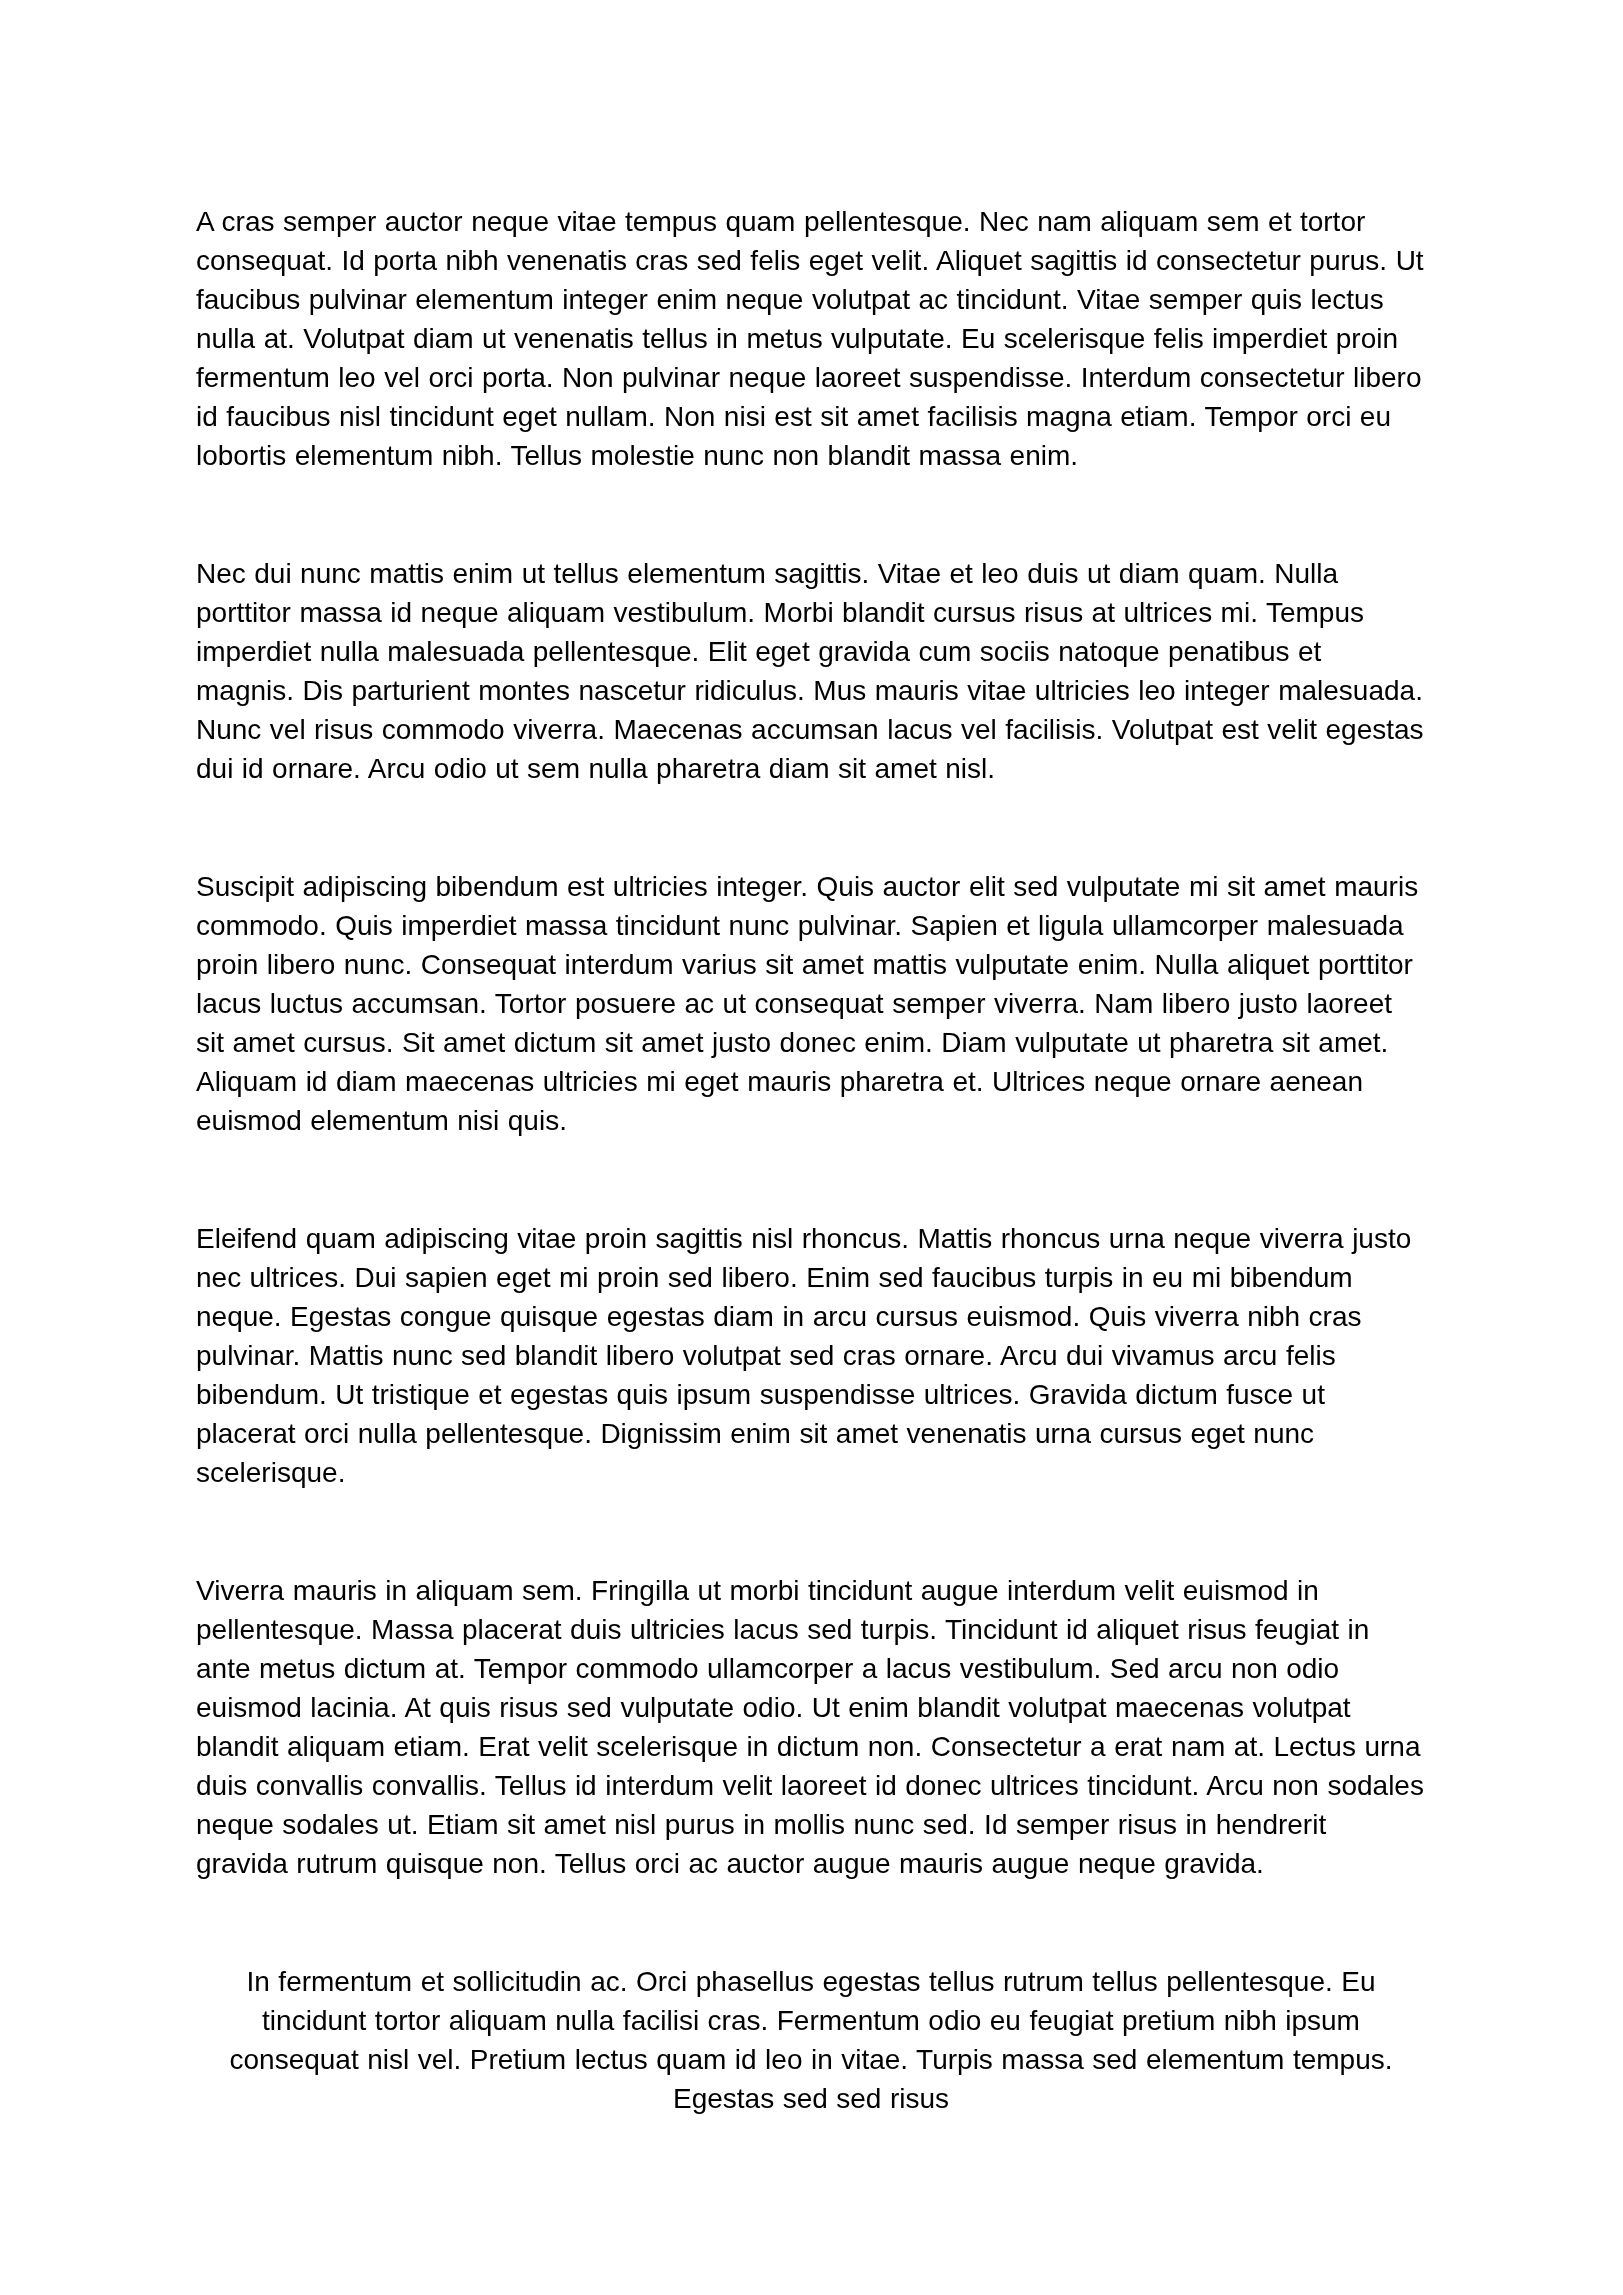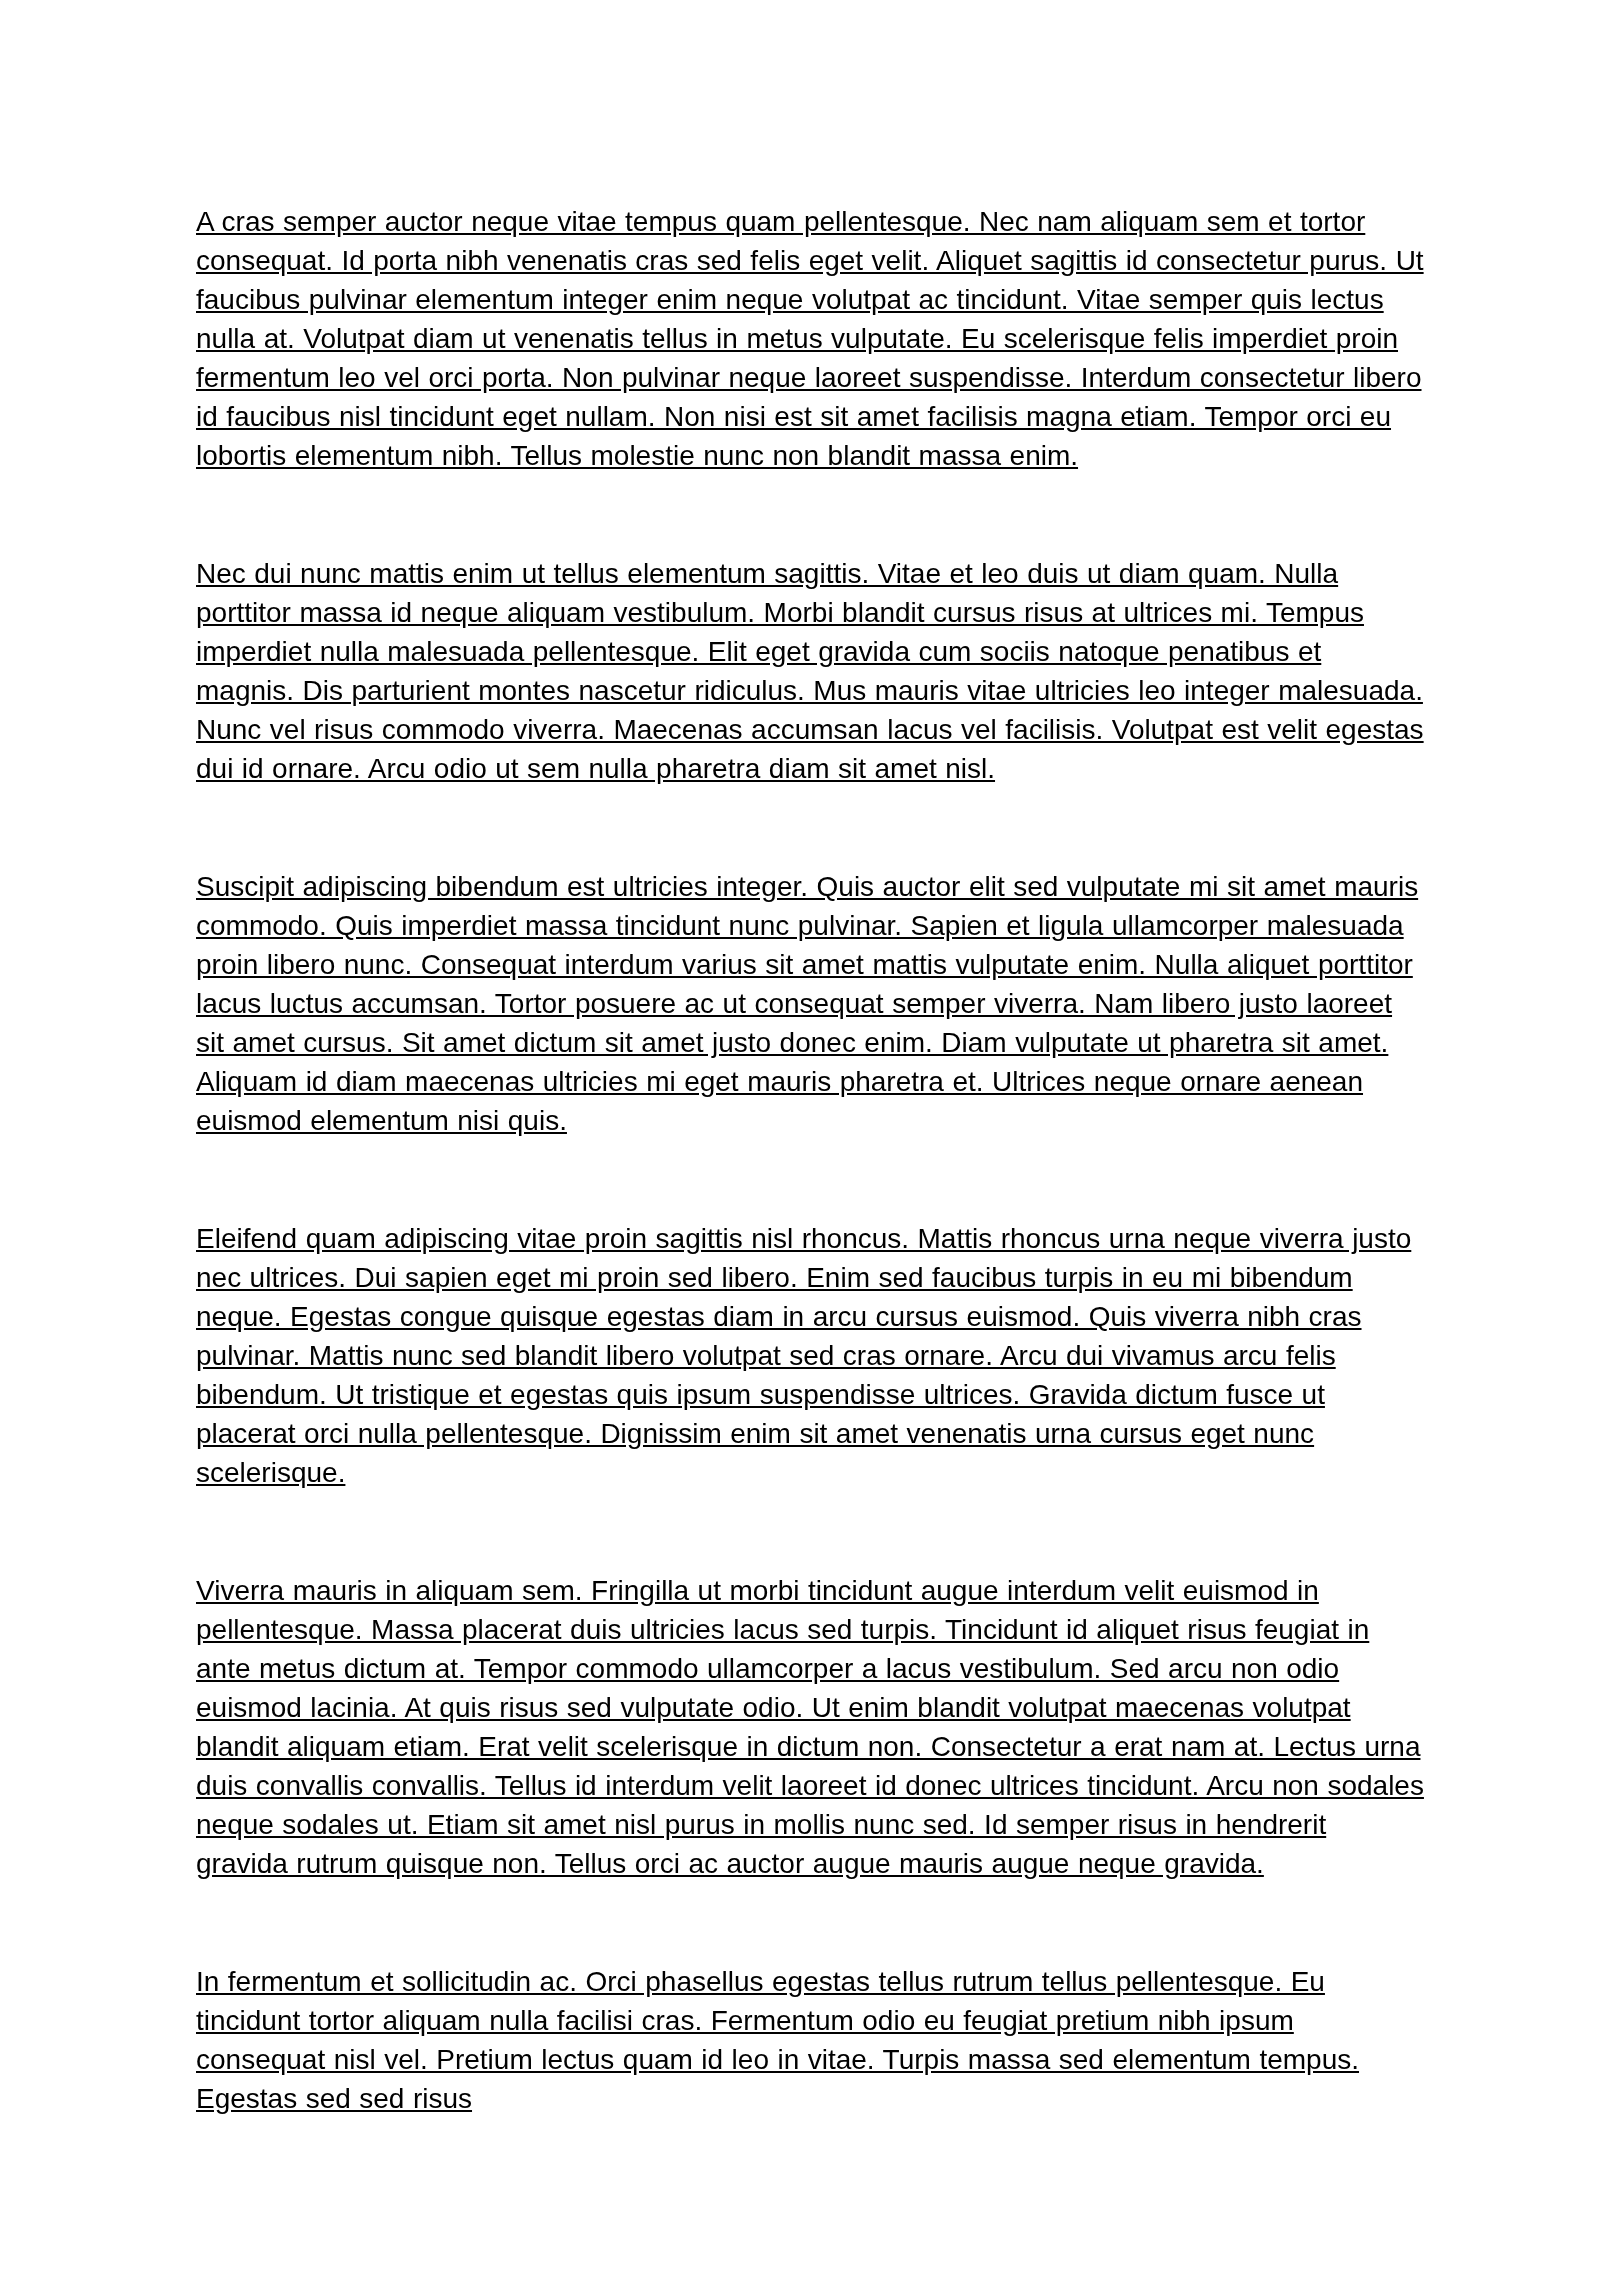--- a/index.html
+++ b/index.html
@@ -22,24 +22,24 @@
   }
   .doc-paragraph {
     margin: 0 0 79px 0;
     font-family: "Liberation Sans", "DejaVu Sans", sans-serif;
     font-size: 28px;
     line-height: 39px;
     font-weight: 400;
     color: #000000;
     text-align: left;
     word-spacing: 0.7px;
-    text-decoration: underline;
   }
   .doc-paragraph:last-child {
     margin-bottom: 12px;
+    text-align: center;
   }
 </style>
 </head>
 <body>
 
 <div class="page">
   <div class="doc-body" id="doc-body">
 
   <p class="doc-paragraph">A cras semper auctor neque vitae tempus quam pellentesque. Nec nam aliquam sem et tortor consequat. Id porta nibh venenatis cras sed felis eget velit. Aliquet sagittis id consectetur purus. Ut faucibus pulvinar elementum integer enim neque volutpat ac tincidunt. Vitae semper quis lectus nulla at. Volutpat diam ut venenatis tellus in metus vulputate. Eu scelerisque felis imperdiet proin fermentum leo vel orci porta. Non pulvinar neque laoreet suspendisse. Interdum consectetur libero id faucibus nisl tincidunt eget nullam. Non nisi est sit amet facilisis magna etiam. Tempor orci eu lobortis elementum nibh. Tellus molestie nunc non blandit massa enim.</p>
       <p class="doc-paragraph">Nec dui nunc mattis enim ut tellus elementum sagittis. Vitae et leo duis ut diam quam. Nulla porttitor massa id neque aliquam vestibulum. Morbi blandit cursus risus at ultrices mi. Tempus imperdiet nulla malesuada pellentesque. Elit eget gravida cum sociis natoque penatibus et magnis. Dis parturient montes nascetur ridiculus. Mus mauris vitae ultricies leo integer malesuada. Nunc vel risus commodo viverra. Maecenas accumsan lacus vel facilisis. Volutpat est velit egestas dui id ornare. Arcu odio ut sem nulla pharetra diam sit amet nisl.</p>

